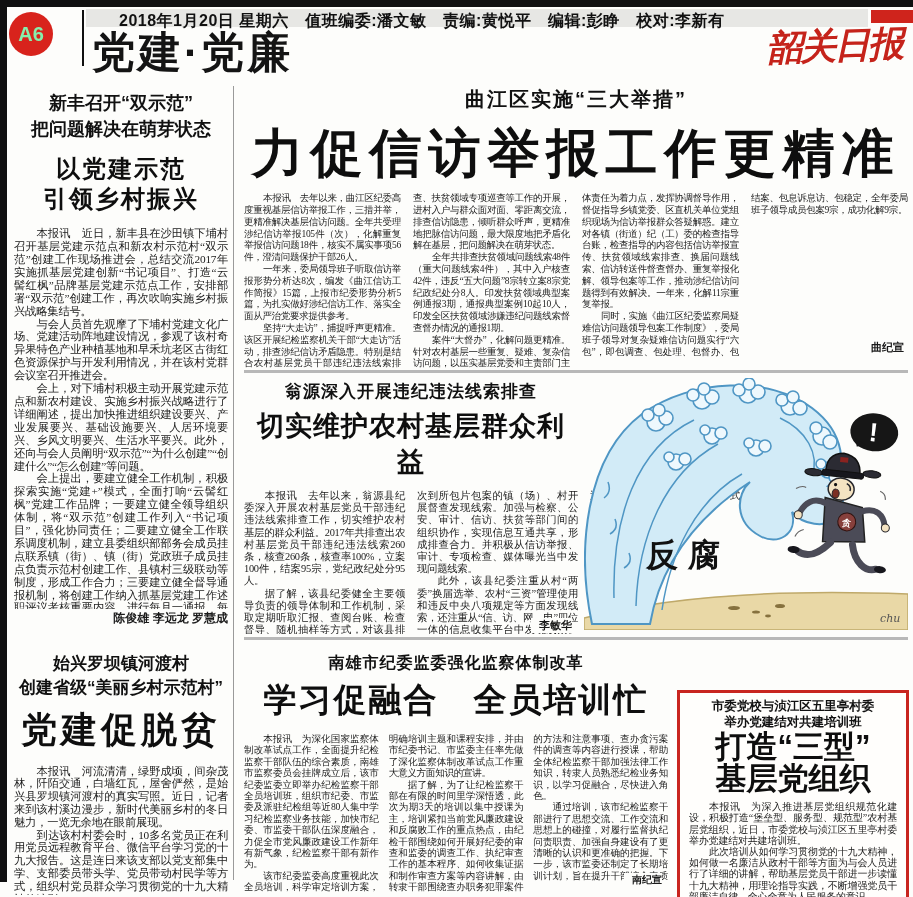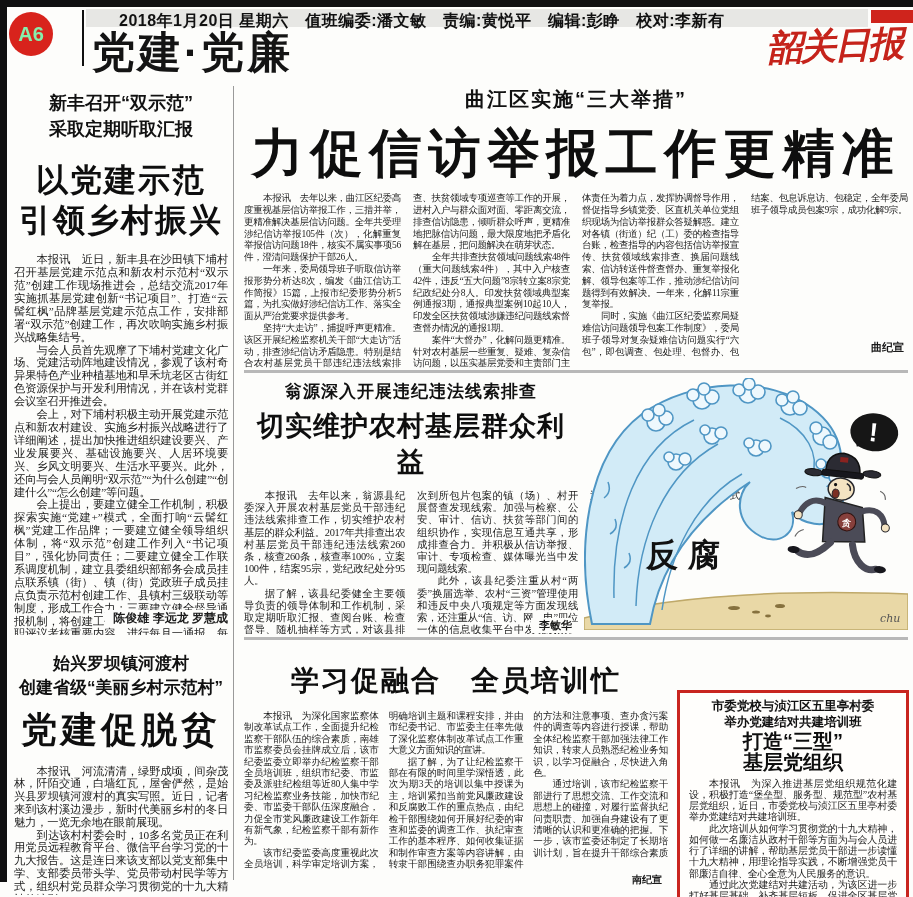--- a/index.html
+++ b/index.html
@@ -27,21 +27,21 @@
   
   .art{position:absolute;overflow:hidden;}
   .kicker{text-align:center;font-weight:bold;font-family:"Liberation Sans",sans-serif;color:#111;}
   .headline{text-align:center;font-weight:900;font-family:"Liberation Sans",sans-serif;color:#0e0e0e;}
   .body-p{text-align:justify;text-indent:2em;margin:0;}
   .byline{position:absolute;font-weight:bold;font-family:"Liberation Sans",sans-serif;background:#fdfdfb;padding-left:8px;}
   .inline-byline{font-weight:bold;font-family:"Liberation Sans",sans-serif;white-space:nowrap;}
   
   #art-xinfeng{left:14px;top:90px;width:214px;height:548px;}
   #art-xinfeng .kicker{font-size:18px;line-height:1.45;}
-  #art-xinfeng .headline{font-size:32px;line-height:1.25;margin-top:18px;letter-spacing:2px;}
+  #art-xinfeng .headline{font-size:24px;line-height:1.25;margin-top:12px;letter-spacing:2px;}
   #art-xinfeng .body{margin-top:13px;font-size:11.3px;line-height:12.9px;letter-spacing:-.2px;height:382px;overflow:hidden;}
   #art-xinfeng .byline{right:0;top:520px;font-size:12px;}
   
   #art-qujiang{left:244px;top:86px;width:664px;height:282px;}
   #art-qujiang .kicker{font-size:20px;letter-spacing:2px;}
   #art-qujiang .headline{font-size:52px;line-height:1.08;letter-spacing:7px;margin-top:12px;}
   #art-qujiang .body{margin-top:12px;column-count:4;column-gap:12px;column-fill:auto;
       height:182px;font-size:9.5px;line-height:11.8px;letter-spacing:-.3px;}
   #art-qujiang .byline{right:4px;top:254px;font-size:11px;}
   
@@ -54,29 +54,29 @@
   #wy-byline{right:336px;top:240px;font-size:11px;}
   #cartoon{position:absolute;right:0;top:0;width:324px;height:252px;}
   
   #art-shixing{left:14px;top:652px;width:214px;height:243px;}
   #art-shixing .kicker{font-size:17px;line-height:1.4;}
   #art-shixing .headline{font-size:36px;margin-top:6px;letter-spacing:4px;}
   #art-shixing .body{margin-top:10px;font-size:11.3px;line-height:12.8px;letter-spacing:-.2px;height:148px;overflow:hidden;}
   
   #art-nanxiong{left:244px;top:645px;width:424px;height:250px;}
   #art-nanxiong .kicker{font-size:16px;margin-top:8px;letter-spacing:1px;}
-  #art-nanxiong .headline{font-size:28px;margin-top:17px;letter-spacing:2px;}
+  #art-nanxiong .headline{font-size:33px;margin-top:4px;letter-spacing:2px;}
   #art-nanxiong .body{margin-top:10px;column-count:3;column-gap:10px;column-fill:auto;
       height:168px;font-size:9.6px;line-height:11.4px;letter-spacing:-.3px;}
   #art-nanxiong .byline{right:6px;top:228px;font-size:10px;}
   
   #art-wuliting{left:677px;top:646px;width:232px;height:235px;border:3px solid #c8251f;
       box-sizing:border-box;background:#fffefc;padding:5px 9px;margin-top:44px;}
   #art-wuliting .kicker{font-size:12.5px;line-height:1.3;}
-  #art-wuliting .headline{font-size:20px;line-height:1.06;}
+  #art-wuliting .headline{font-size:31px;line-height:1.06;}
   #art-wuliting .body{margin-top:5px;font-size:10px;line-height:11.2px;letter-spacing:-.2px;}
 </style>
 </head>
 <body>
 
 <div id="page">
 
   <div class="abs" id="top-bar"></div>
   <div class="abs" id="left-bar"></div>
   <div class="abs" id="dateline-strip"></div>
@@ -89,21 +89,21 @@
   <div class="abs" id="section-title">党建·党廉</div>
   <div class="abs" id="masthead">韶关日报</div>
 
   <div class="abs vrule" style="left:233px;top:86px;height:794px;"></div>
   <div class="abs hrule" style="left:244px;top:370px;width:664px;"></div>
   <div class="abs hrule" style="left:244px;top:637px;width:664px;"></div>
 
   <div class="art" id="art-xinfeng">
     <div class="kicker">
       <div>新丰召开“双示范”</div>
-      <div>采取定期听取汇报</div>
+      <div>把问题解决在萌芽状态</div>
     </div>
     <div class="headline">
       <div>以党建示范</div>
       <div>引领乡村振兴</div>
     </div>
     <div class="body">
       <p class="body-p">本报讯　近日，新丰县在沙田镇下埔村召开基层党建示范点和新农村示范村“双示范”创建工作现场推进会，总结交流2017年实施抓基层党建创新“书记项目”、打造“云髻红枫”品牌基层党建示范点工作，安排部署“双示范”创建工作，再次吹响实施乡村振兴战略集结号。</p>
       <p class="body-p">与会人员首先观摩了下埔村党建文化广场、党建活动阵地建设情况，参观了该村奇异果特色产业种植基地和早禾坑老区古街红色资源保护与开发利用情况，并在该村党群会议室召开推进会。</p>
       <p class="body-p">会上，对下埔村积极主动开展党建示范点和新农村建设、实施乡村振兴战略进行了详细阐述，提出加快推进组织建设要兴、产业发展要兴、基础设施要兴、人居环境要兴、乡风文明要兴、生活水平要兴。此外，还向与会人员阐明“双示范”“为什么创建”“创建什么”“怎么创建”等问题。</p>
       <p class="body-p">会上提出，要建立健全工作机制，积极探索实施“党建+”模式，全面打响“云髻红枫”党建工作品牌；一要建立健全领导组织体制，将“双示范”创建工作列入“书记项目”，强化协同责任；二要建立健全工作联系调度机制，建立县委组织部部务会成员挂点联系镇（街）、镇（街）党政班子成员挂点负责示范村创建工作、县镇村三级联动等制度，形成工作合力；三要建立健全督导通报机制，将创建工作纳入抓基层党建工作述职评议考核重要内容，进行每月一通报，每两月召开一次现场推进会。</p>
@@ -258,20 +258,21 @@
     </div>
     <div class="headline">党建促脱贫</div>
     <div class="body">
       <p class="body-p">本报讯　河流清清，绿野成顷，间杂茂林，阡陌交通，白墙红瓦，屋舍俨然，是始兴县罗坝镇河渡村的真实写照。近日，记者来到该村溪边漫步，新时代美丽乡村的冬日魅力，一览无余地在眼前展现。</p>
       <p class="body-p">到达该村村委会时，10多名党员正在利用党员远程教育平台、微信平台学习党的十九大报告。这是连日来该支部以党支部集中学、支部委员带头学、党员带动村民学等方式，组织村党员群众学习贯彻党的十九大精神的缩影。</p>
 
     </div>
   </div>
 
   <div class="art" id="art-nanxiong">
+    <div class="kicker">南雄市纪委监委强化监察体制改革</div>
     <div class="headline">学习促融合　全员培训忙</div>
     <div class="body">
       <p class="body-p">本报讯　为深化国家监察体制改革试点工作，全面提升纪检监察干部队伍的综合素质，南雄市监察委员会挂牌成立后，该市纪委监委立即举办纪检监察干部全员培训班，组织市纪委、市监委及派驻纪检组等近80人集中学习纪检监察业务技能，加快市纪委、市监委干部队伍深度融合，力促全市党风廉政建设工作新年有新气象，纪检监察干部有新作为。</p>
       <p class="body-p">该市纪委监委高度重视此次全员培训，科学审定培训方案，明确培训主题和课程安排，并由市纪委书记、市监委主任率先做了深化监察体制改革试点工作重大意义方面知识的宣讲。</p>
       <p class="body-p">据了解，为了让纪检监察干部在有限的时间里学深悟透，此次为期3天的培训以集中授课为主，培训紧扣当前党风廉政建设和反腐败工作的重点热点，由纪检干部围绕如何开展好纪委的审查和监委的调查工作、执纪审查工作的基本程序、如何收集证据和制作审查方案等内容讲解，由转隶干部围绕查办职务犯罪案件的方法和注意事项、查办贪污案件的调查等内容进行授课，帮助全体纪检监察干部加强法律工作知识，转隶人员熟悉纪检业务知识，以学习促融合，尽快进入角色。</p>
       <p class="body-p">通过培训，该市纪检监察干部进行了思想交流、工作交流和思想上的碰撞，对履行监督执纪问责职责、加强自身建设有了更清晰的认识和更准确的把握。下一步，该市监委还制定了长期培训计划，旨在提升干部综合素质和业务能力，为强化监察体制改革成效打下坚实基础。</p>
     </div>
     <div class="byline">南纪宣</div>
   </div>
 

